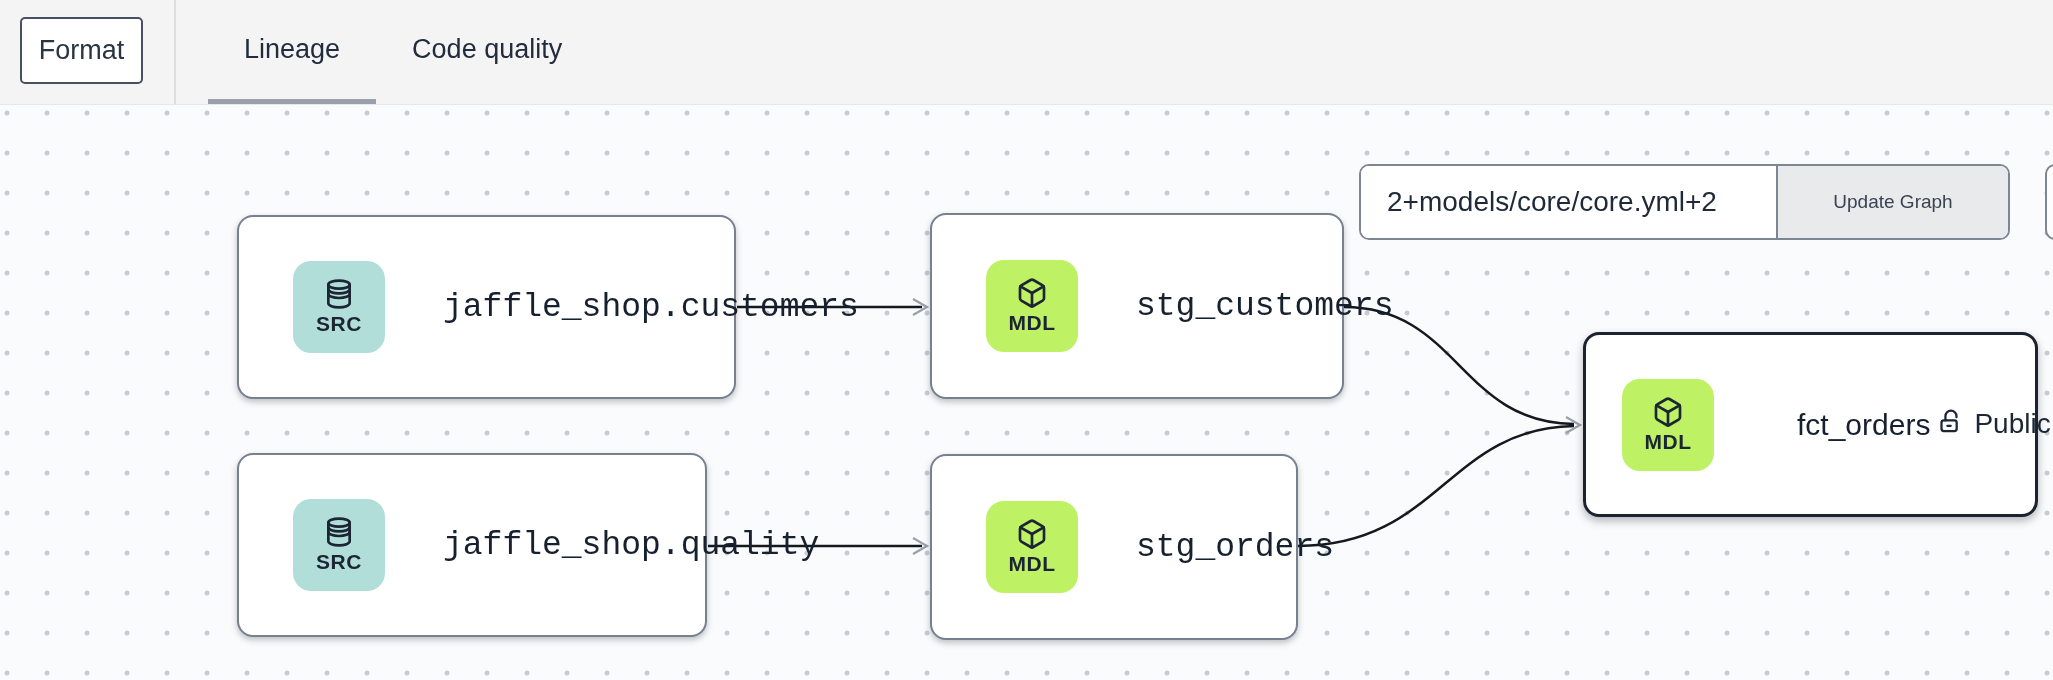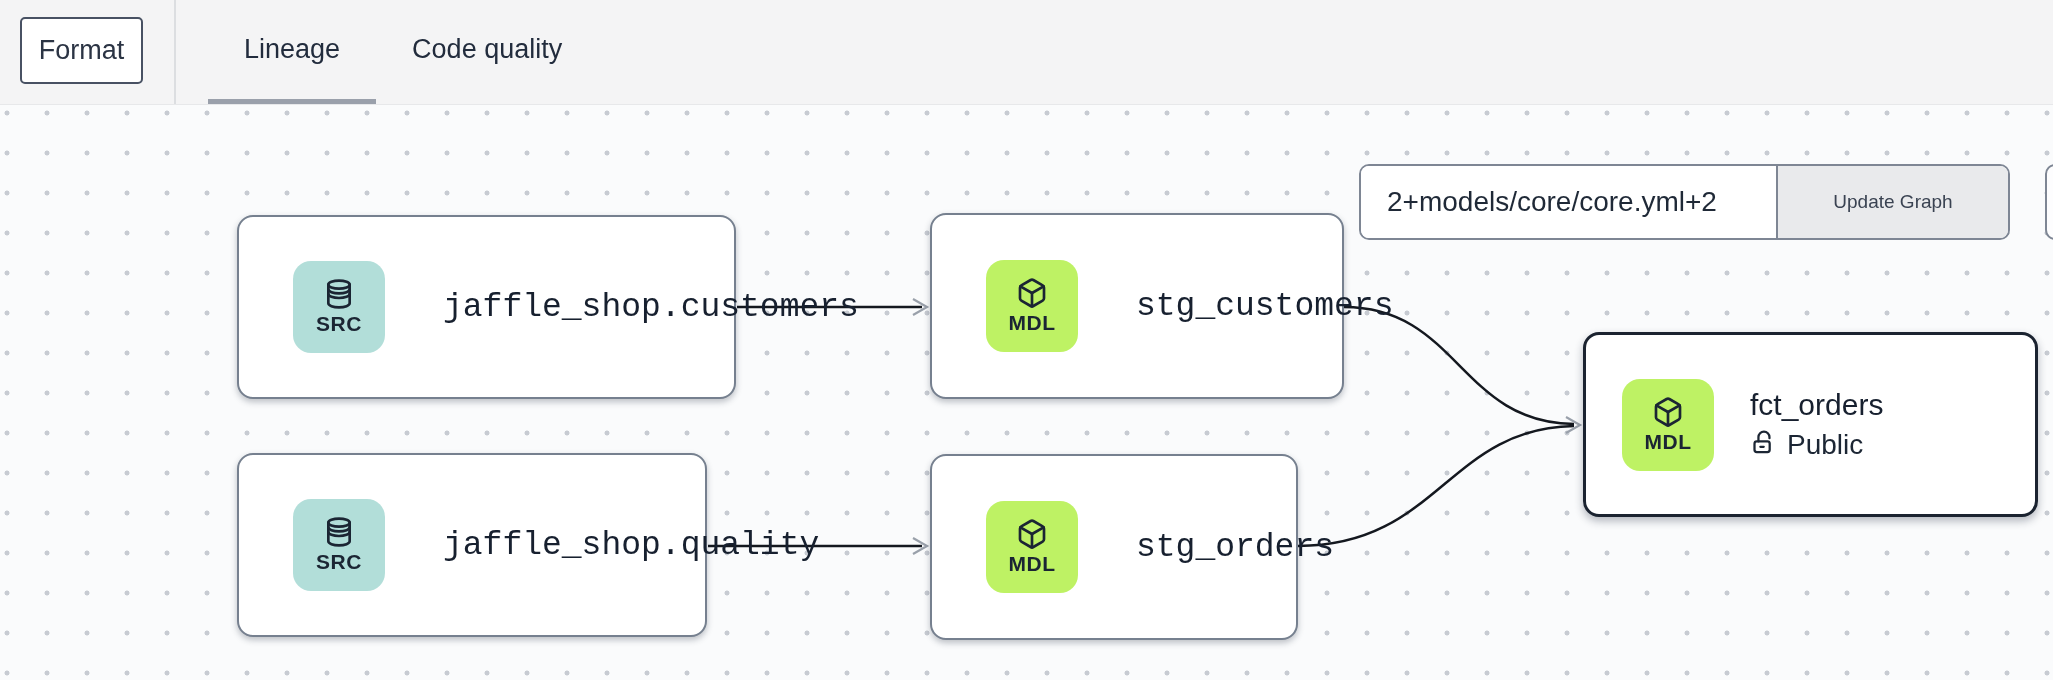--- a/index.html
+++ b/index.html
@@ -37,21 +37,21 @@
   .node-label { font-size:33px; color:#17202f; white-space:nowrap;font-family:Liberation Mono, monospace; }
   .badge { width:92px; height:92px; border-radius:18px; flex:none;
     display:flex; flex-direction:column; align-items:center; justify-content:center; gap:2px; }
   .badge.src { background:#b2ded9; }
   .badge.mdl { background:#bef264; }
   .badge-label { font-size:21px; font-weight:600; letter-spacing:.5px; color:#1b2533; }
   .badge svg { width:32px; height:32px; stroke:#1b2533; fill:none;
     stroke-width:2; stroke-linecap:round; stroke-linejoin:round; }
 
   #node-fct { align-items:center; gap:36px; padding-left:36px; }
-  .node-col { display:flex; flex-direction:column; gap:7px; }
+  .node-col { display:flex; gap:7px;margin-left:47px; }
   .node-title { font-size:30px; color:#17202f; white-space:nowrap; }
   .access-row { display:flex; align-items:flex-start; gap:10px;
     font-size:28px; color:#1c2634; }
   .access-row svg { width:27px; height:27px; stroke:#1c2634; fill:none;
     stroke-width:2; stroke-linecap:round; stroke-linejoin:round; }
 
   
   #node-src-customers { left:237px; top:110px; width:499px; height:184px; }
   #node-stg-customers { left:930px; top:108px; width:414px; height:186px; }
   #node-src-orders    { left:237px; top:348px; width:470px; height:184px; }

